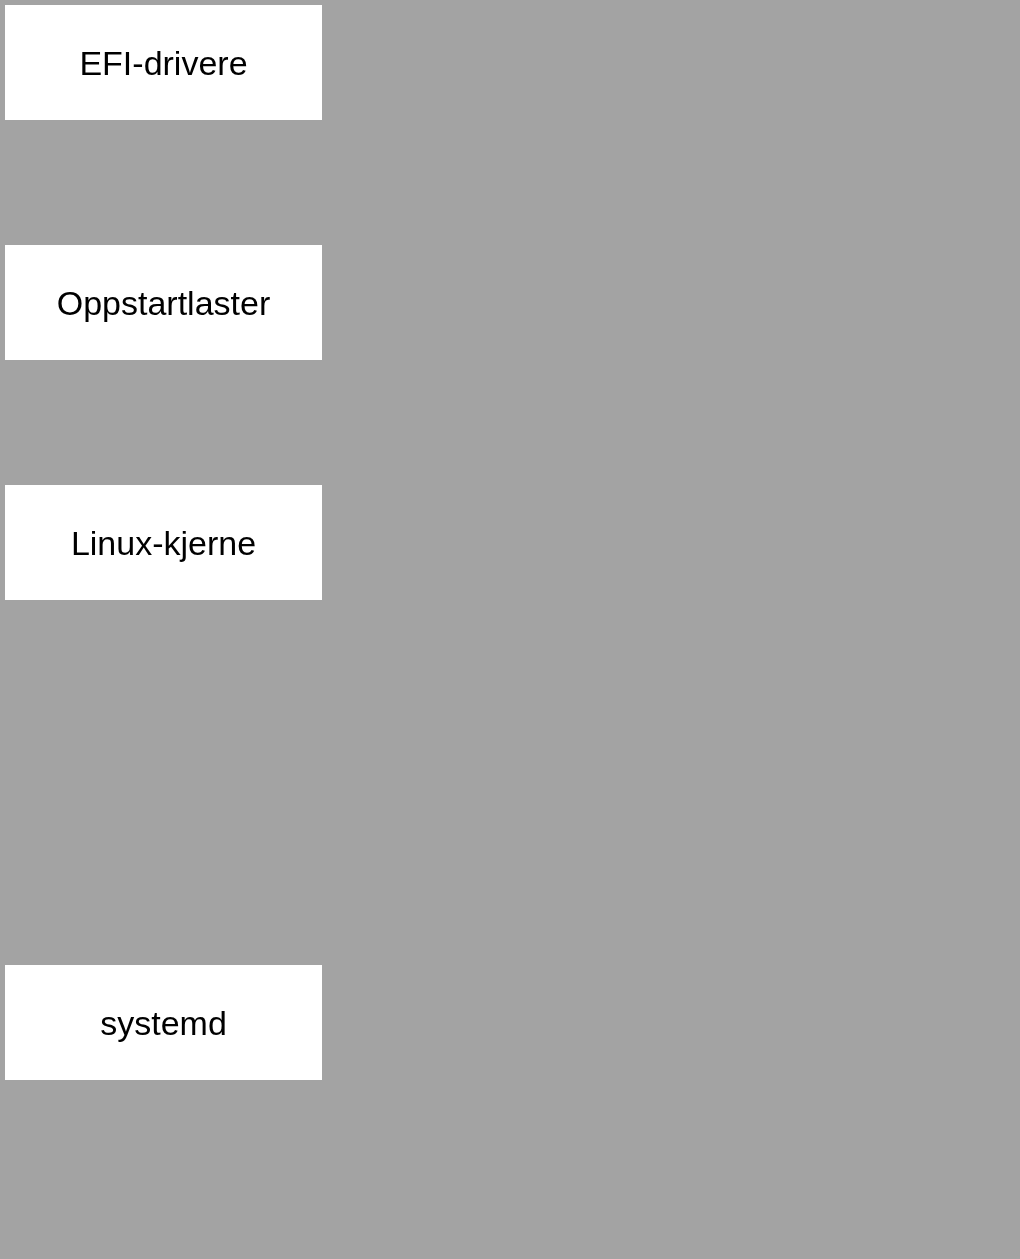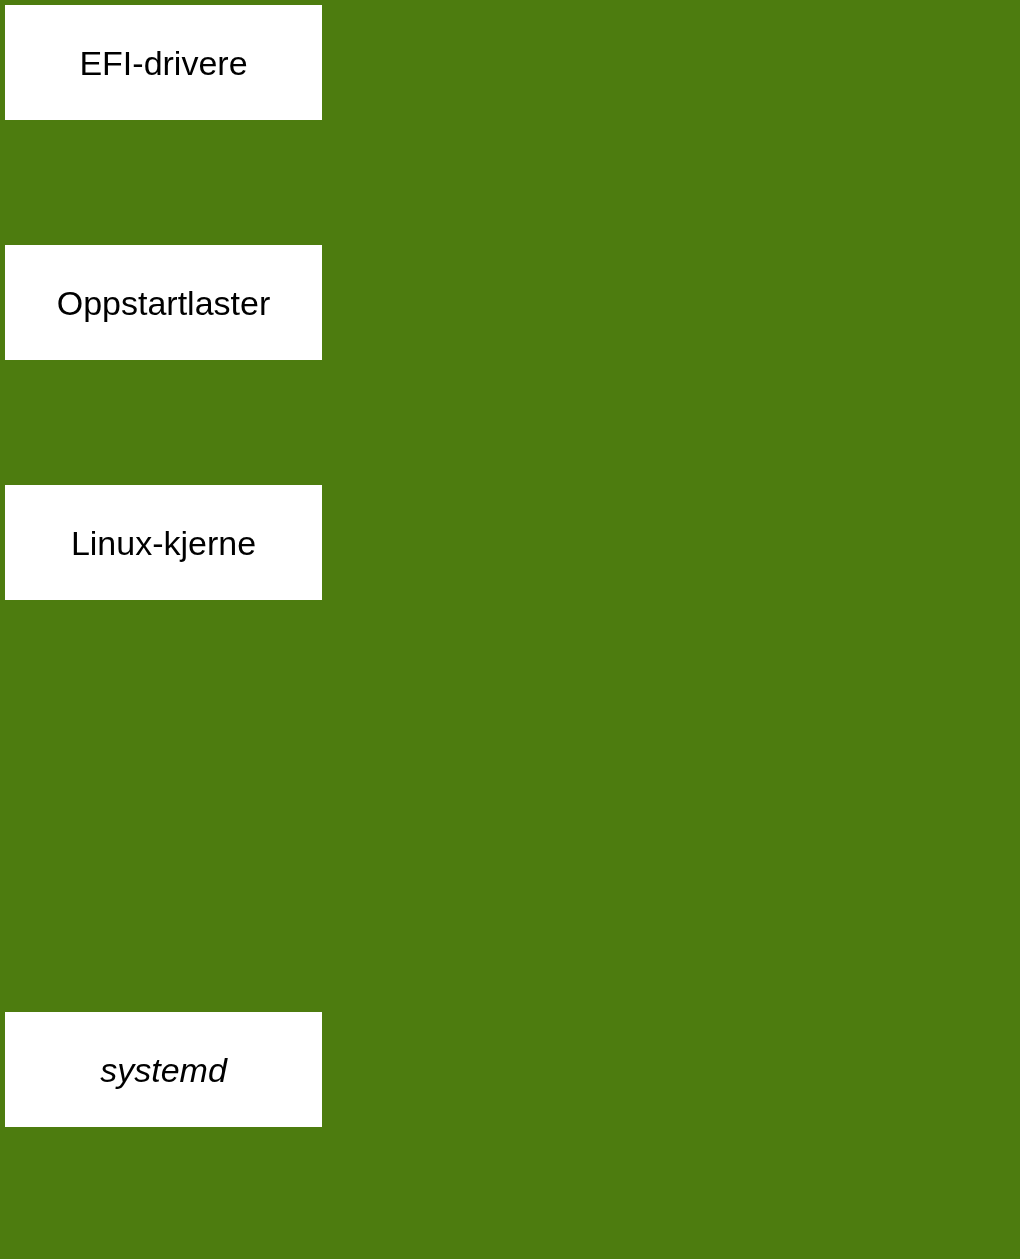--- a/index.html
+++ b/index.html
@@ -4,42 +4,42 @@
 <style>
   html, body {
     margin: 0;
     padding: 0;
     background: #000000;
   }
   .diagram {
     position: relative;
     width: 1020px;
     height: 1259px;
-    background: #4d7c0f;
+    background: #a3a3a3;
     overflow: hidden;
     font-family: "Liberation Sans", "DejaVu Sans", sans-serif;
   }
   .node {
     position: absolute;
     left: 5px;
     width: 317px;
     height: 115px;
     background: #ffffff;
     color: #000000;
     display: flex;
     align-items: center;
     justify-content: center;
     font-size: 34px;
     line-height: 1;
   }
   .node-1 { top: 5px; }
   .node-2 { top: 245px; }
   .node-3 { top: 485px; align-items: center; }
   .node-4 { top: 725px; }
-  .node-5 { top: 1012px; font-style: italic; }
+  .node-5 { top: 965px; }
   .node-label {
     white-space: nowrap;
   }
 </style>
 </head>
 <body>
 
 <div class="diagram">
 
   <div class="node node-1">

